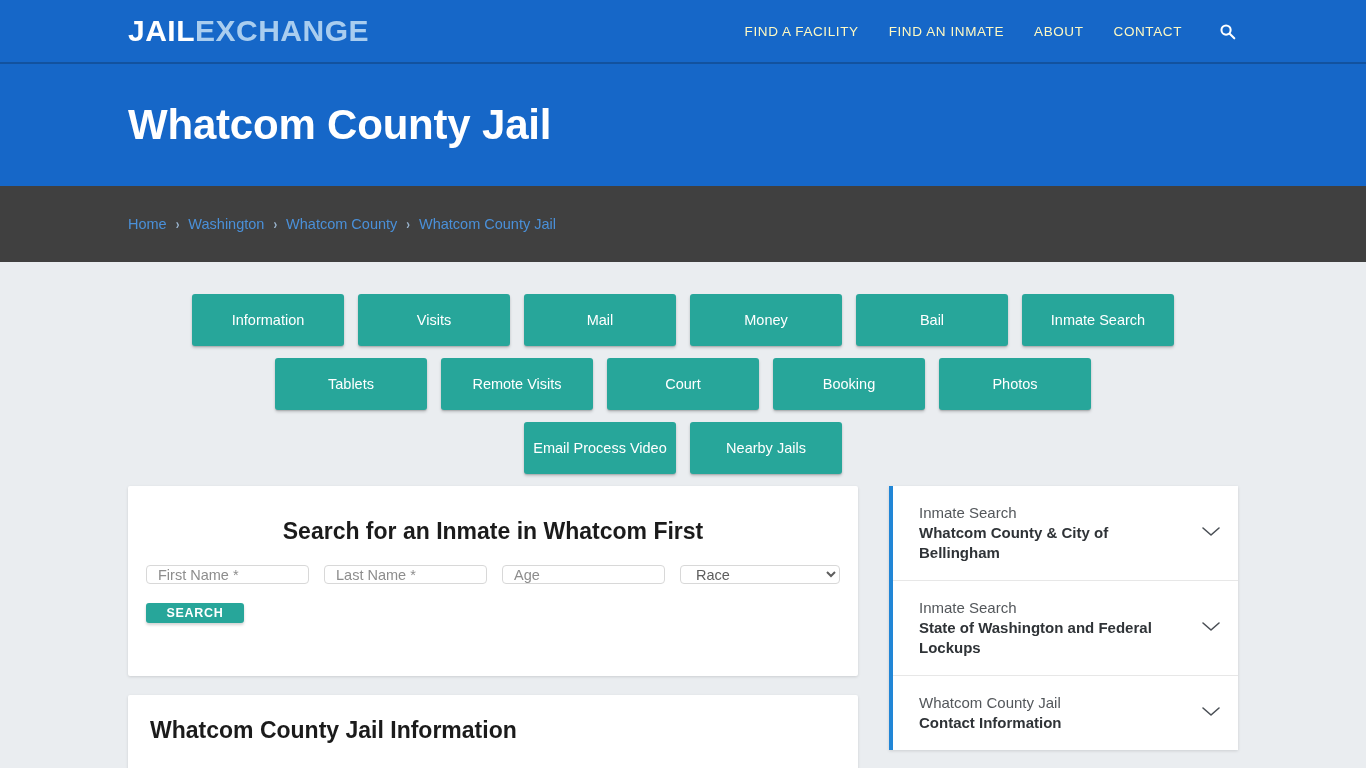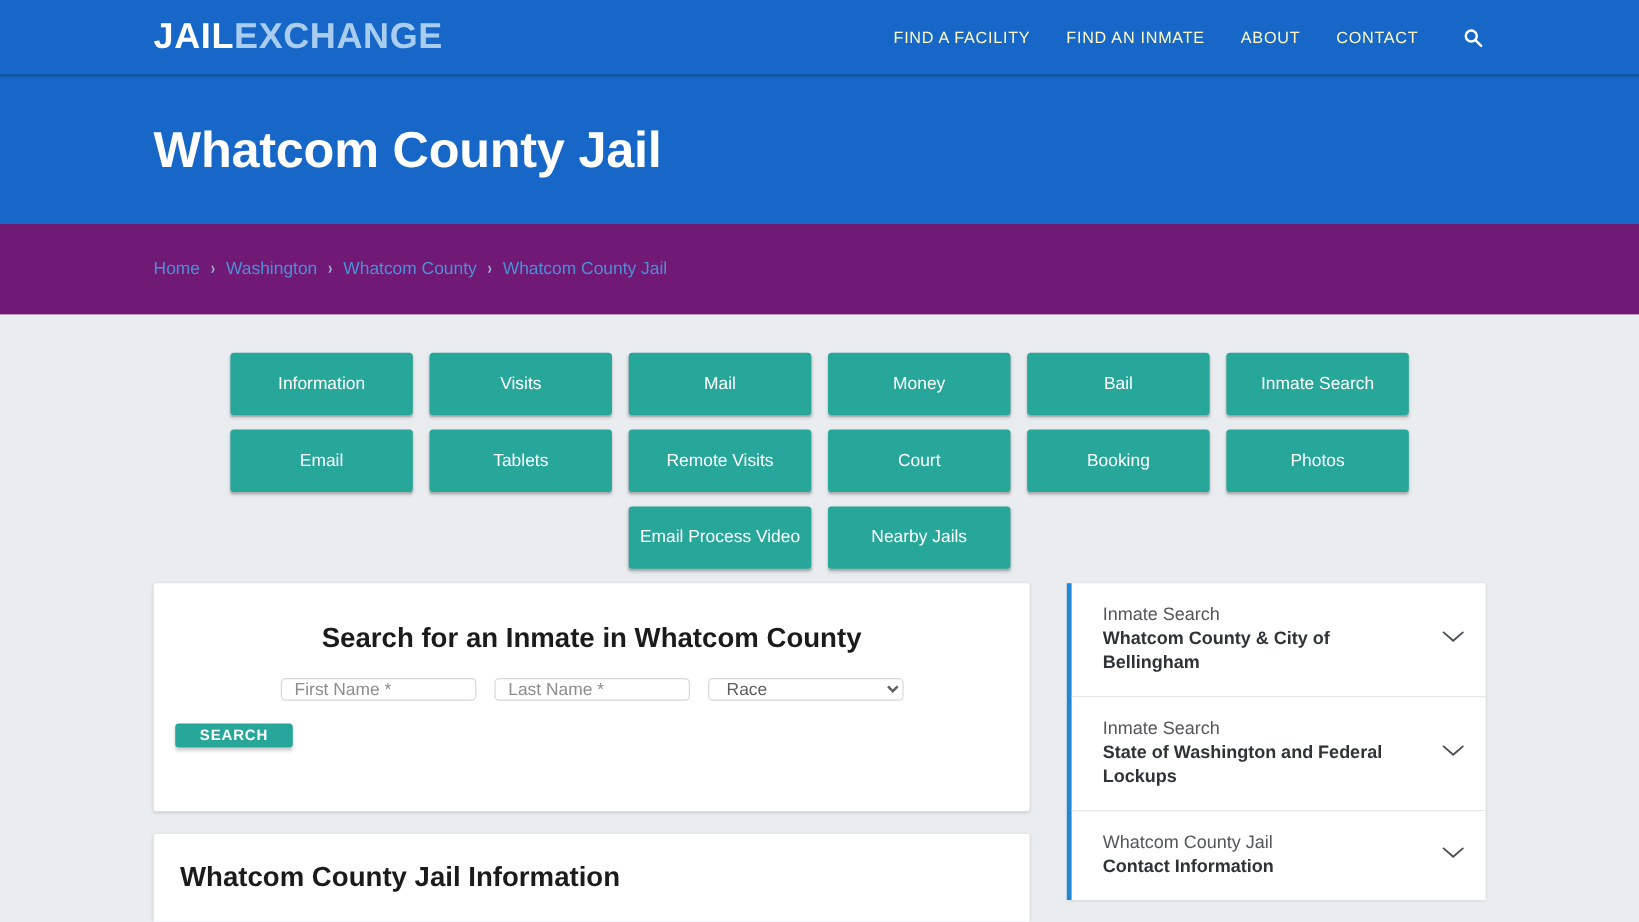--- a/index.html
+++ b/index.html
@@ -64,21 +64,21 @@
   .banner h1 {
     margin: 0 0 0 128px;
     color: #ffffff;
     font-size: 42px;
     font-weight: bold;
     letter-spacing: -0.2px;
   }
 
   
   .crumbwrap {
-    background: #701a75;
+    background: #404040;
     height: 76px;
     display: flex;
     align-items: center;
   }
   .crumbs {
     margin-left: 128px;
     display: flex;
     align-items: center;
     font-size: 14.5px;
   }
@@ -261,42 +261,42 @@
 <div class="gridwrap">
   <div class="btnrow">
     <button class="tbtn">Information</button>
     <button class="tbtn">Visits</button>
     <button class="tbtn">Mail</button>
     <button class="tbtn">Money</button>
     <button class="tbtn">Bail</button>
     <button class="tbtn">Inmate Search</button>
   </div>
   <div class="btnrow">
-    <button class="tbtn">Email</button>
     <button class="tbtn">Tablets</button>
     <button class="tbtn">Remote Visits</button>
     <button class="tbtn">Court</button>
     <button class="tbtn">Booking</button>
     <button class="tbtn">Photos</button>
   </div>
   <div class="btnrow center">
     <button class="tbtn">Email Process Video</button>
     <button class="tbtn">Nearby Jails</button>
   </div>
 </div>
 
 <div class="lower">
 
   <div class="leftcol">
 
     <div class="card searchcard">
-      <h2>Search for an Inmate in Whatcom County</h2>
+      <h2>Search for an Inmate in Whatcom First</h2>
       <div class="fields">
         <input type="text" placeholder="First Name *" style="">
         <input type="text" placeholder="Last Name *" style="">
+        <input type="text" placeholder="Age" style="">
         <select>
           <option>Race</option>
         </select>
       </div>
       <button class="searchbtn">SEARCH</button>
     </div>
 
     <div class="card infocard">
       <h2>Whatcom County Jail Information</h2>
     </div>

